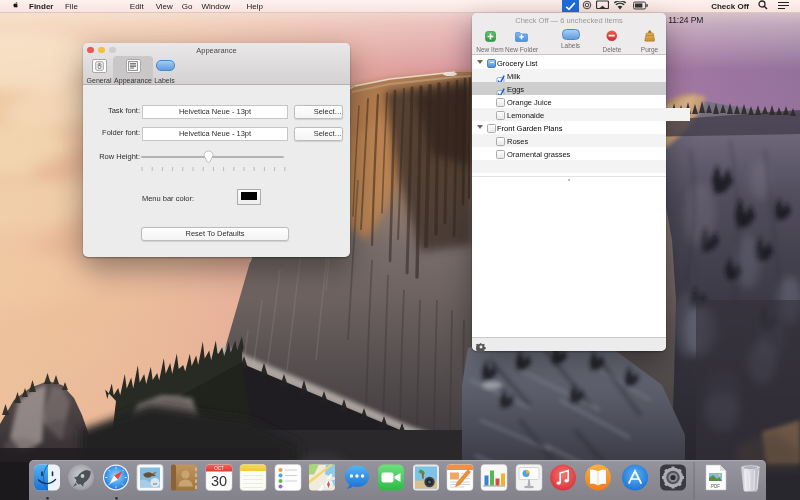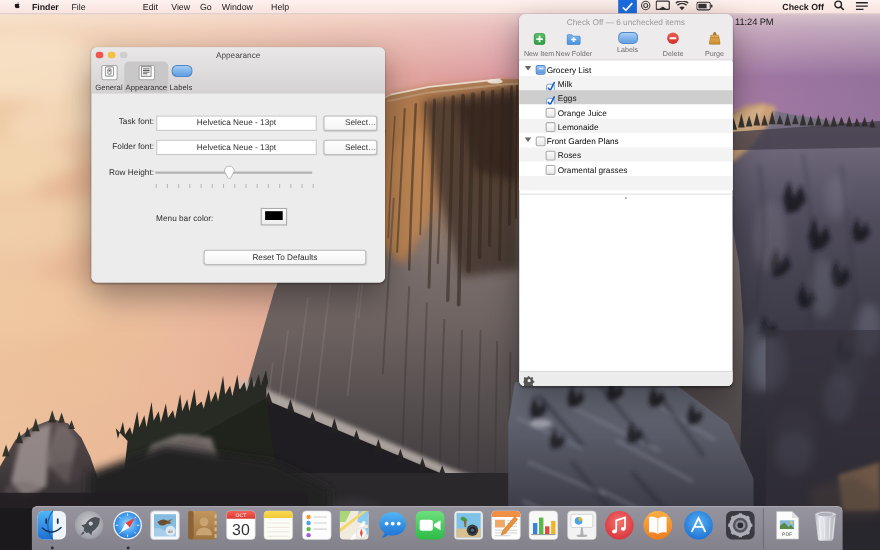--- a/index.html
+++ b/index.html
@@ -24,21 +24,21 @@
 .tabtxt{position:relative;font-size:7px;color:#343434;margin-top:1.5px;white-space:nowrap;}
 .Abody{position:absolute;left:0;top:0;width:100%;height:100%;font-size:7.5px;color:#2e2e2e;}
 .flab{position:absolute;text-align:right;}
 .ffield{position:absolute;left:59px;width:144px;height:12px;background:#fff;border:0.5px solid #c6c6c6;text-align:center;line-height:12px;}
 .fbtn{position:absolute;left:211px;width:47px;height:12px;background:linear-gradient(#fefefe,#f4f4f4);border:0.5px solid #bcbcbc;border-radius:2.5px;text-align:right;line-height:12px;box-shadow:0 0.5px 1px rgba(0,0,0,0.12);}
 .strack{position:absolute;left:58px;top:113px;width:143px;height:1.5px;background:#b3b3b3;border-radius:1px;}
 .sticks{position:absolute;left:57px;top:121.5px;}
 .sknob{position:absolute;left:120px;top:107px;}
 .cwell{position:absolute;left:154px;top:145.5px;width:22px;height:14px;background:linear-gradient(#fdfdfd,#ededed);border:0.5px solid #ababab;}
 .cwellin{position:absolute;left:2.5px;top:2.5px;width:16px;height:8px;background:#000;}
-.rbtn{position:absolute;left:58px;top:183.5px;width:146px;height:12.5px;background:linear-gradient(#fefefe,#f3f3f3);border:0.5px solid #bcbcbc;border-radius:3px;text-align:center;line-height:12.5px;box-shadow:0 0.5px 1px rgba(0,0,0,0.12);margin-left:44px;}
+.rbtn{position:absolute;left:58px;top:183.5px;width:146px;height:12.5px;background:linear-gradient(#fefefe,#f3f3f3);border:0.5px solid #bcbcbc;border-radius:3px;text-align:center;line-height:12.5px;box-shadow:0 0.5px 1px rgba(0,0,0,0.12);}
 
 .Chead{position:absolute;left:0;top:0;width:100%;height:41px;background:#edebeb;border-bottom:1px solid #c7c5c5;border-radius:5px 5px 0 0;}
 .Ctitle{position:absolute;top:2.5px;width:100%;text-align:center;font-size:7.5px;color:#9a9a9a;}
 .titem{position:absolute;top:14.5px;text-align:center;}
 .ttxt{font-size:6.5px;color:#6e6e6e;margin-top:0.5px;white-space:nowrap;}
 .Clist{position:absolute;left:0;top:43px;width:100%;height:117px;background:#fff;}
 .crow{position:absolute;left:0;width:100%;height:13px;}
 .tri{position:absolute;left:5px;top:3.5px;width:0;height:0;border-left:3.4px solid transparent;border-right:3.4px solid transparent;border-top:4.6px solid #666;}
 .cb{position:absolute;top:1.5px;}
 .cbe{width:7px;height:7px;border-radius:1.6px;background:linear-gradient(#fdfdfd,#e9e9e9);border:0.5px solid #ababab;top:2.5px;}
@@ -495,21 +495,21 @@
       <span class="cb" style="left:24px;"><svg width="9" height="10" viewBox="0 0 9 10">
               <rect x="0.9" y="2.6" width="7" height="7" rx="1.8" fill="#fdfdfd" stroke="#7fa9d6" stroke-width="1"></rect>
               <path d="M2.5,6.1 L4.1,8.4 L7.9,1.1" stroke="#1e5fc0" stroke-width="1.5" fill="none" stroke-linecap="round" stroke-linejoin="round"></path>
             </svg></span>
       <span class="ctxt" style="left:35px;">Eggs</span>
     </div>
     <div class="crow" style="top:39px;background:#fff;">
       <span class="cb cbe" style="left:24px;"></span>
       <span class="ctxt" style="left:35px;">Orange Juice</span>
     </div>
-    <div class="crow" style="top:52px;background:#f3f3f3;">
+    <div class="crow" style="top:52px;background:#f3f3f3;padding-left:24px;">
       <span class="cb cbe" style="left:24px;"></span>
       <span class="ctxt" style="left:35px;">Lemonaide</span>
     </div>
     <div class="crow" style="top:65px;background:#fff;">
       <span class="tri"></span>
       <span class="cb cbe" style="left:15px;"></span>
       <span class="ctxt" style="left:25px;color:#000;">Front Garden Plans</span>
     </div>
     <div class="crow" style="top:78px;background:#f3f3f3;">
       <span class="cb cbe" style="left:24px;"></span>

